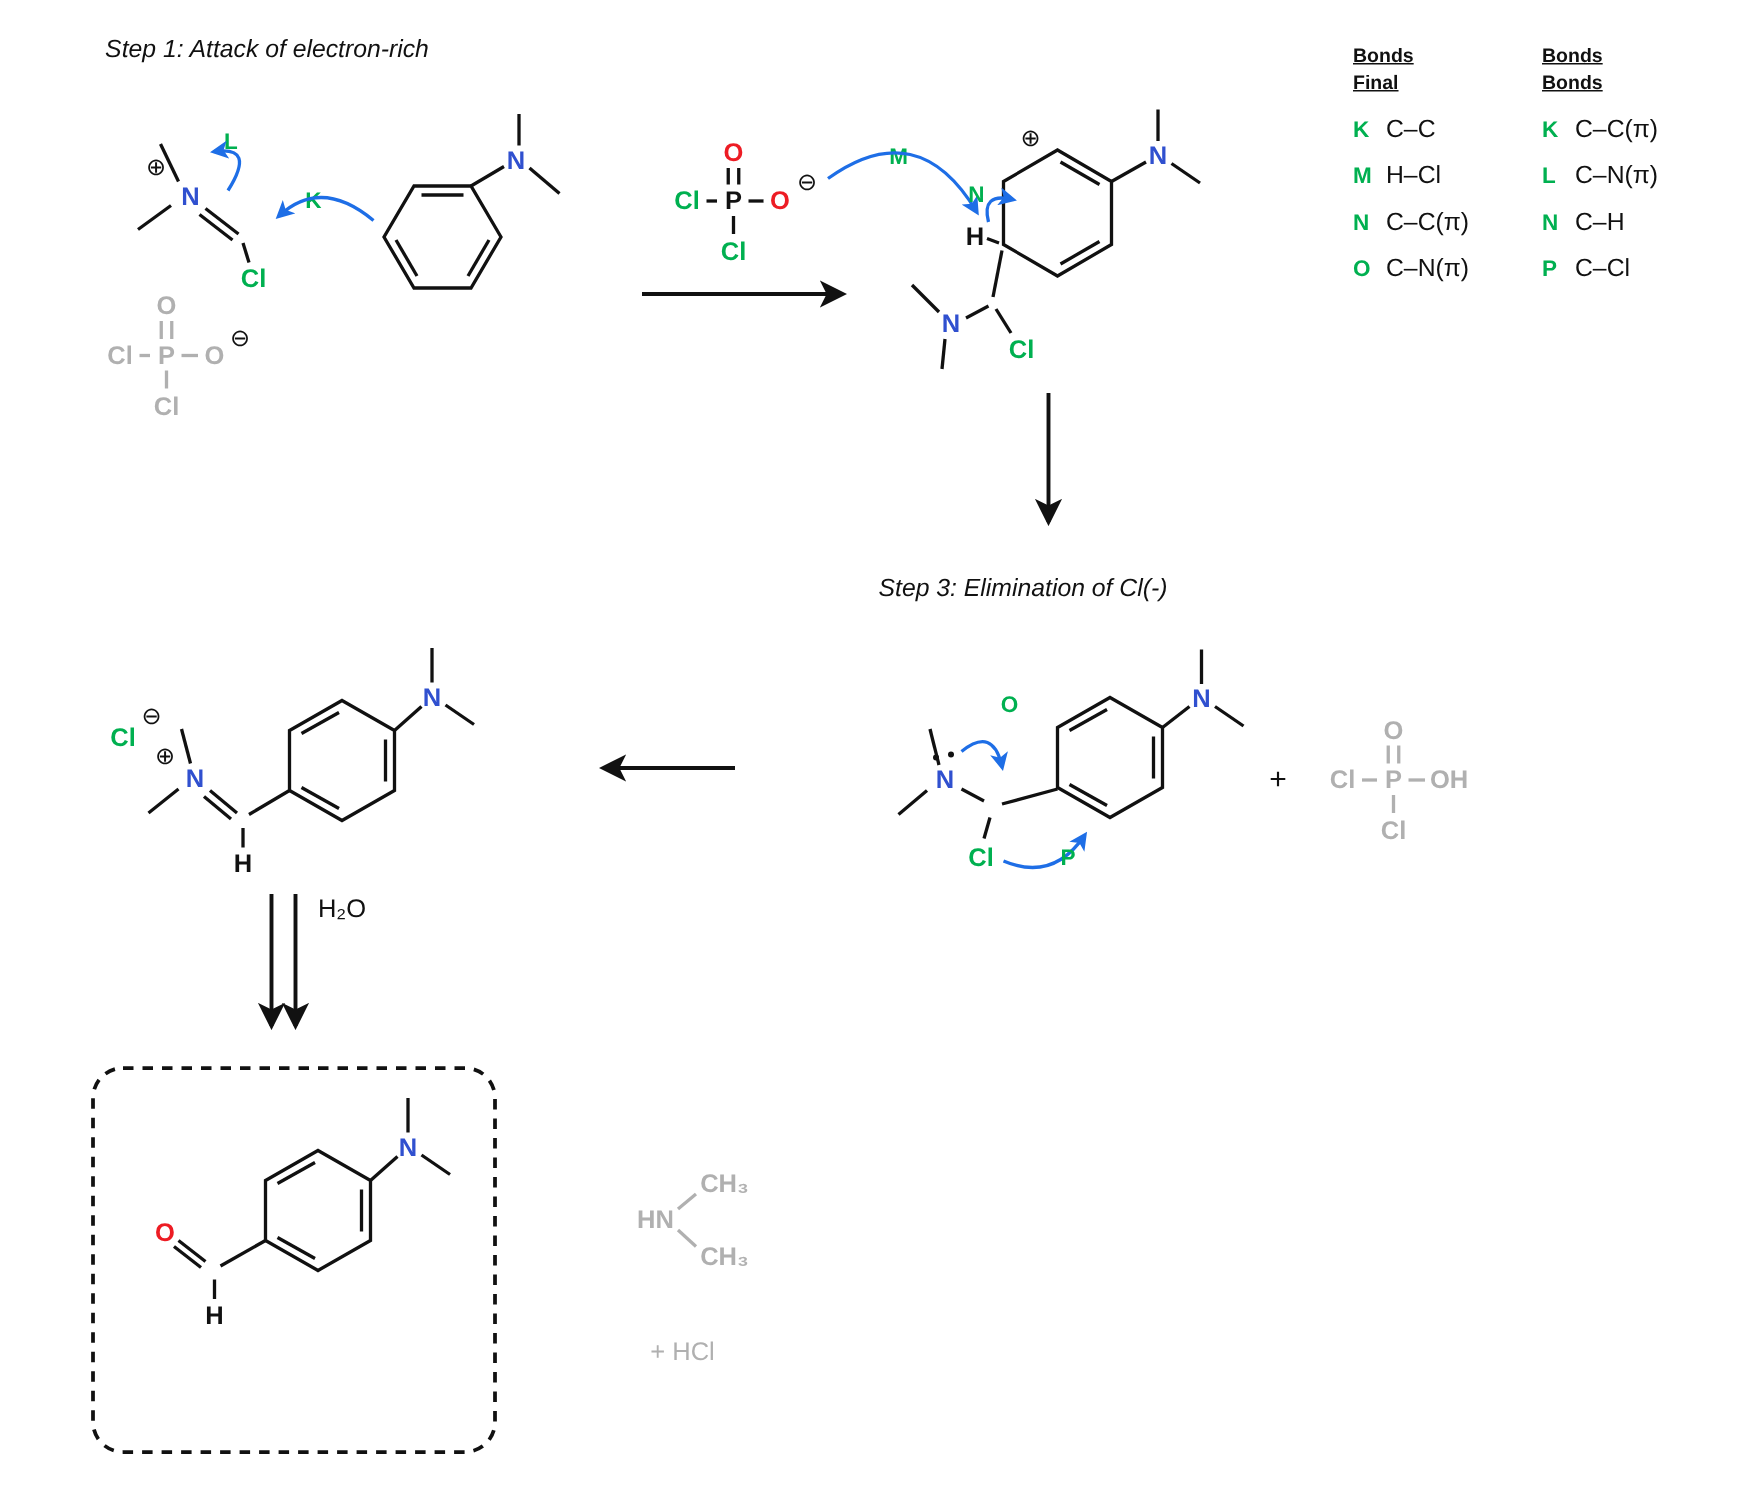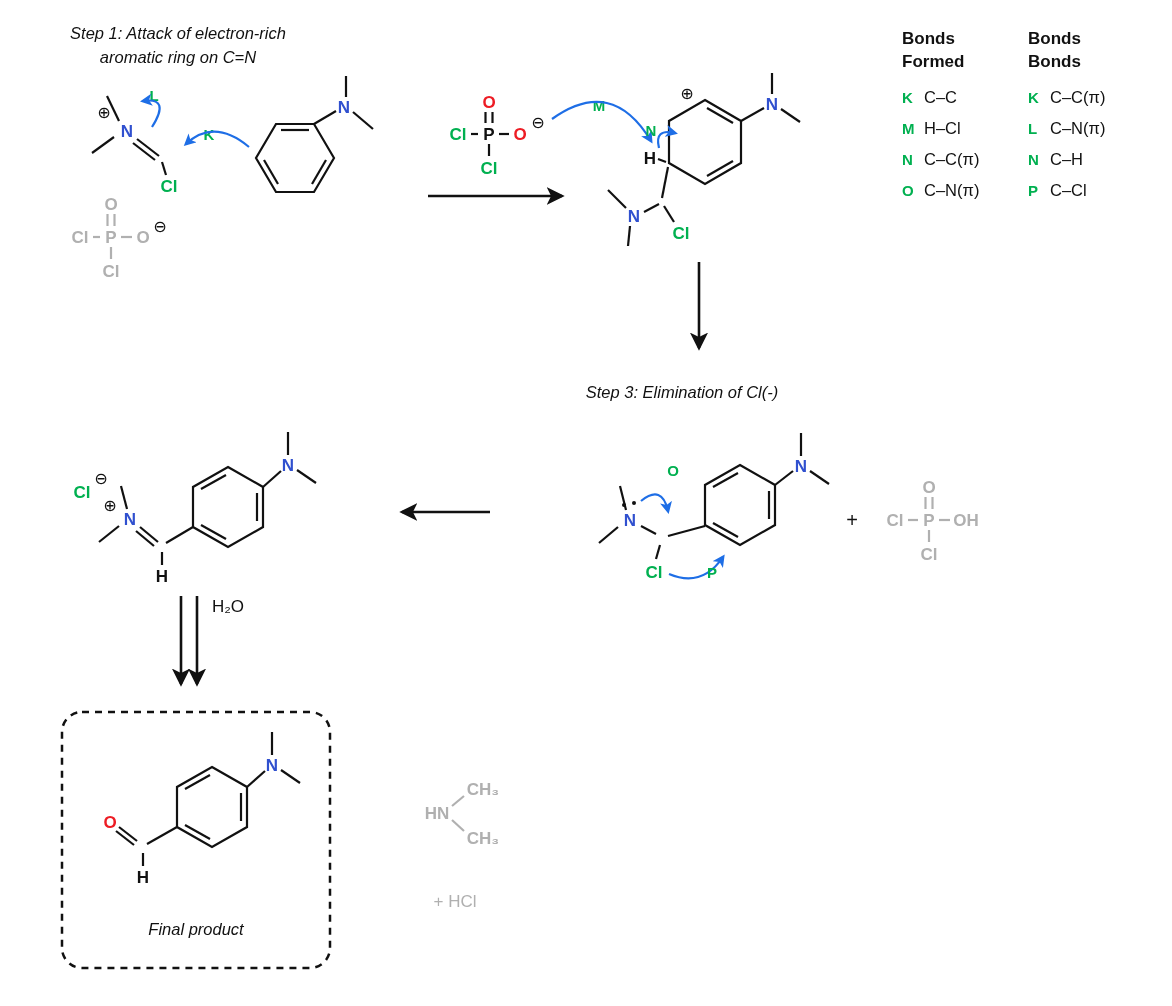--- a/index.html
+++ b/index.html
@@ -26,41 +26,39 @@
   .plus{font-size:20px;font-weight:normal;text-anchor:middle;dominant-baseline:central;fill:var(--black);}
   .smalltext{font-size:17px;text-anchor:middle;dominant-baseline:central;fill:var(--black);}
   .bond{stroke:var(--black);stroke-width:2.2;fill:none;}
   .gbond{stroke:var(--gray);stroke-width:2.2;fill:none;}
   .ring{stroke:var(--black);stroke-width:2.2;fill:none;}
   .rxn{stroke:var(--black);stroke-width:2.6;fill:none;}
   .curve{stroke:var(--arrow-blue);stroke-width:2.2;fill:none;}
   .dashedbox{fill:none;stroke:var(--black);stroke-width:2.5;stroke-dasharray:7 6;}
   
   .legend-col{position:absolute;top:28px;}
-  .legend-h{font-weight:bold;font-size:17px;line-height:1.35;color:var(--black);}
+  .legend-h{font-weight:bold;font-size:13px;line-height:1.35;color:var(--black);text-decoration:underline;}
   .legend-rows{margin-top:14px;}
   .legend-row{display:flex;align-items:baseline;margin-bottom:12px;font-size:16.5px;color:var(--black);}
   .legend-key{color:var(--green);font-weight:bold;width:22px;font-size:15px;}
 </style>
 </head>
 <body>
 
 <div class="canvas">
 
   <div class="title" style="left:28px;top:22px;width:300px;">
     <div>Step 1: Attack of electron-rich</div>
-    <div>aromatic ring on C=N</div>
   </div>
   <div class="title" style="left:552px;top:381px;width:260px;">Step 3: Elimination of Cl(-)</div>
-  <div class="title" style="left:62px;top:918px;width:268px;">Final product</div>
 
   <div class="legend-col" style="left:902px;">
     <div class="legend-h">
       <div>Bonds</div>
-      <div>Formed</div>
+      <div>Final</div>
     </div>
     <div class="legend-rows">
       <div class="legend-row">
           <span class="legend-key">K</span>
           <span>C–C</span>
         </div>
       <div class="legend-row">
           <span class="legend-key">M</span>
           <span>H–Cl</span>
         </div>

